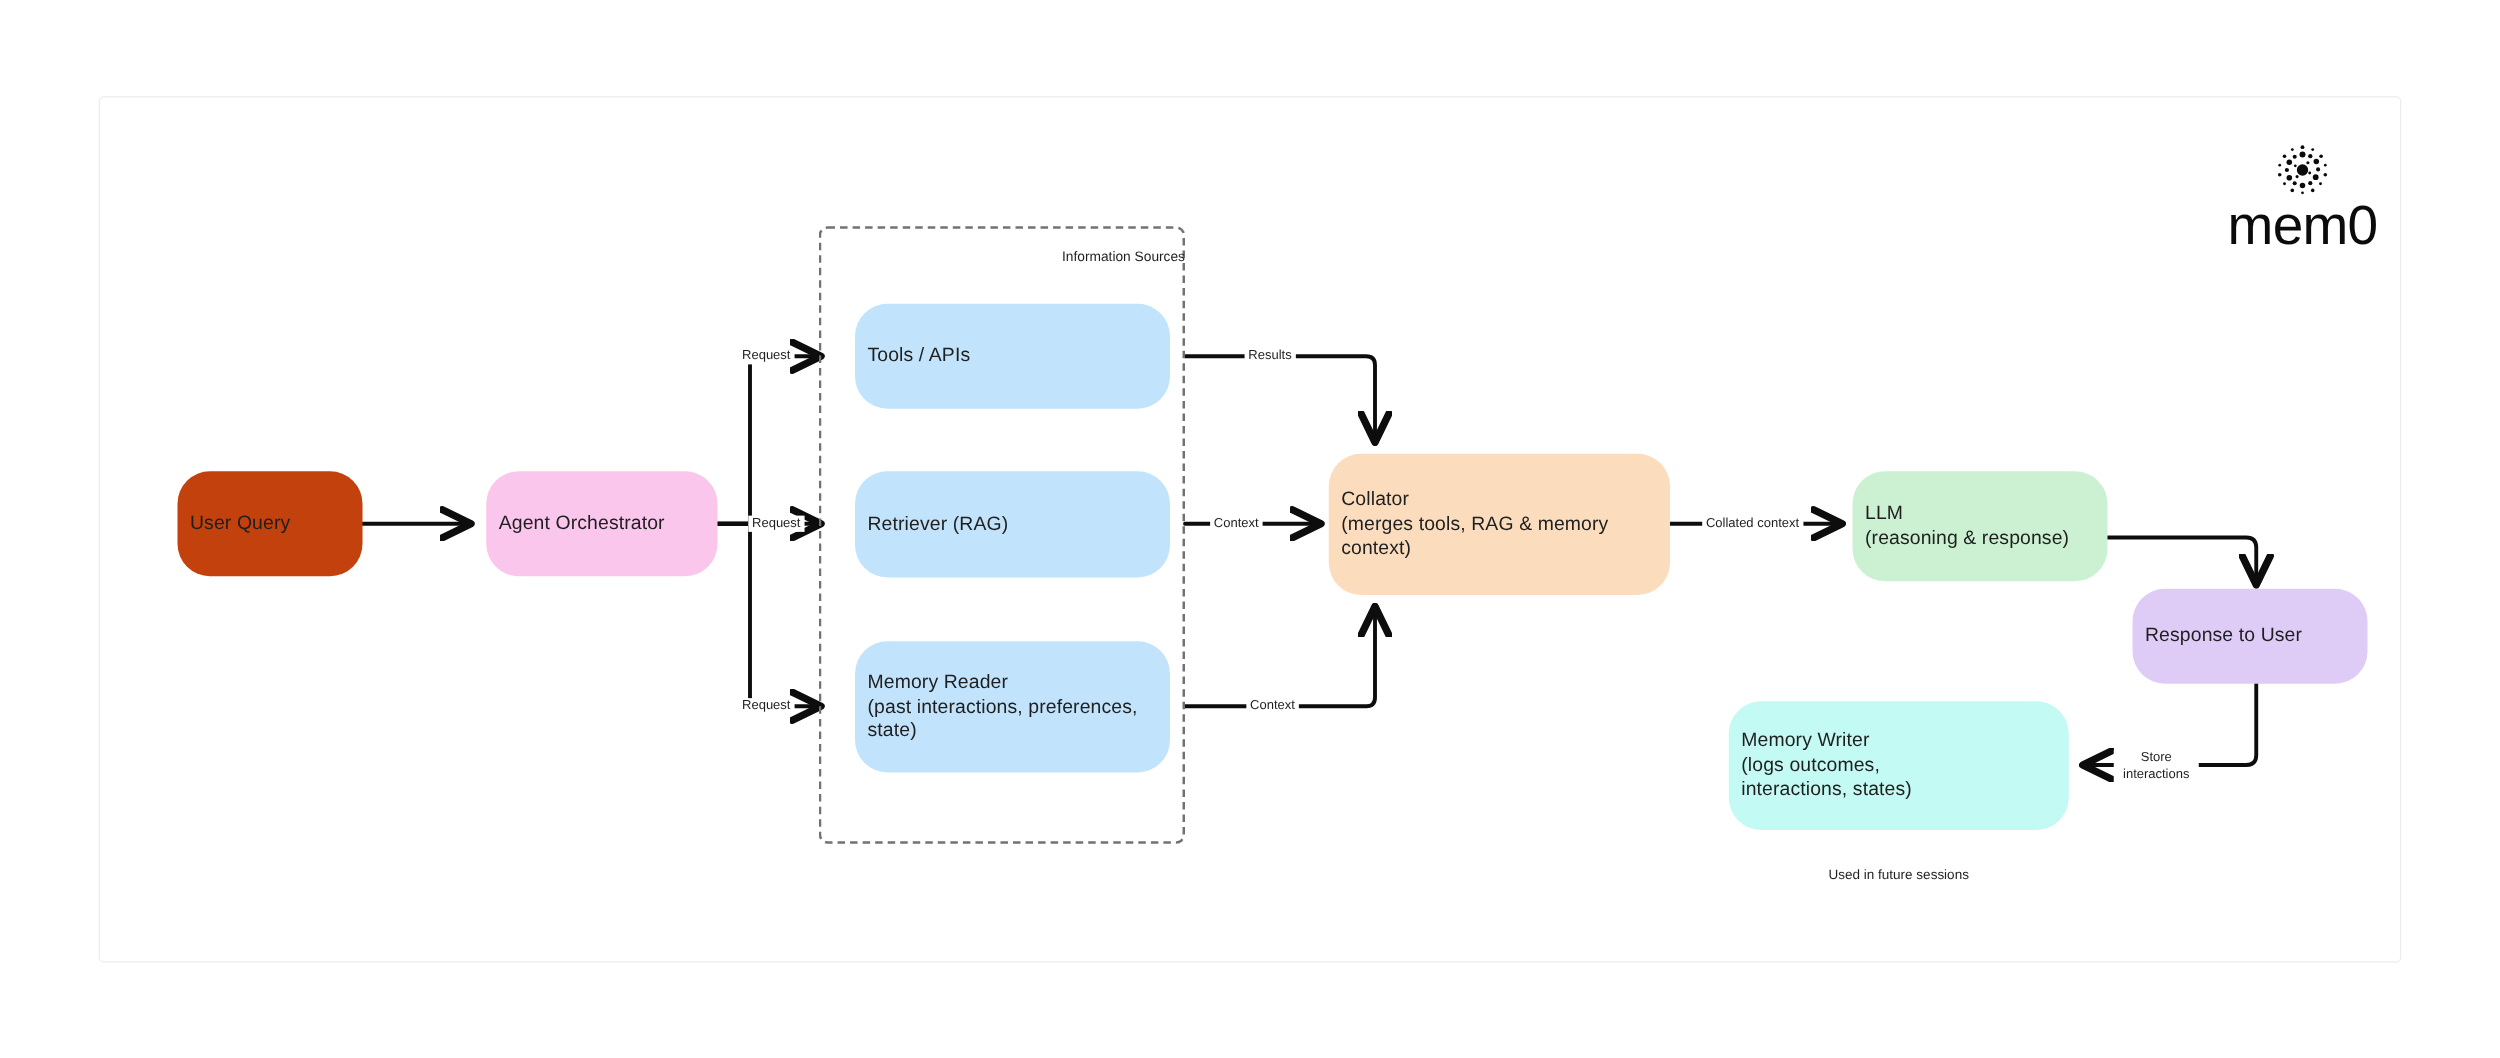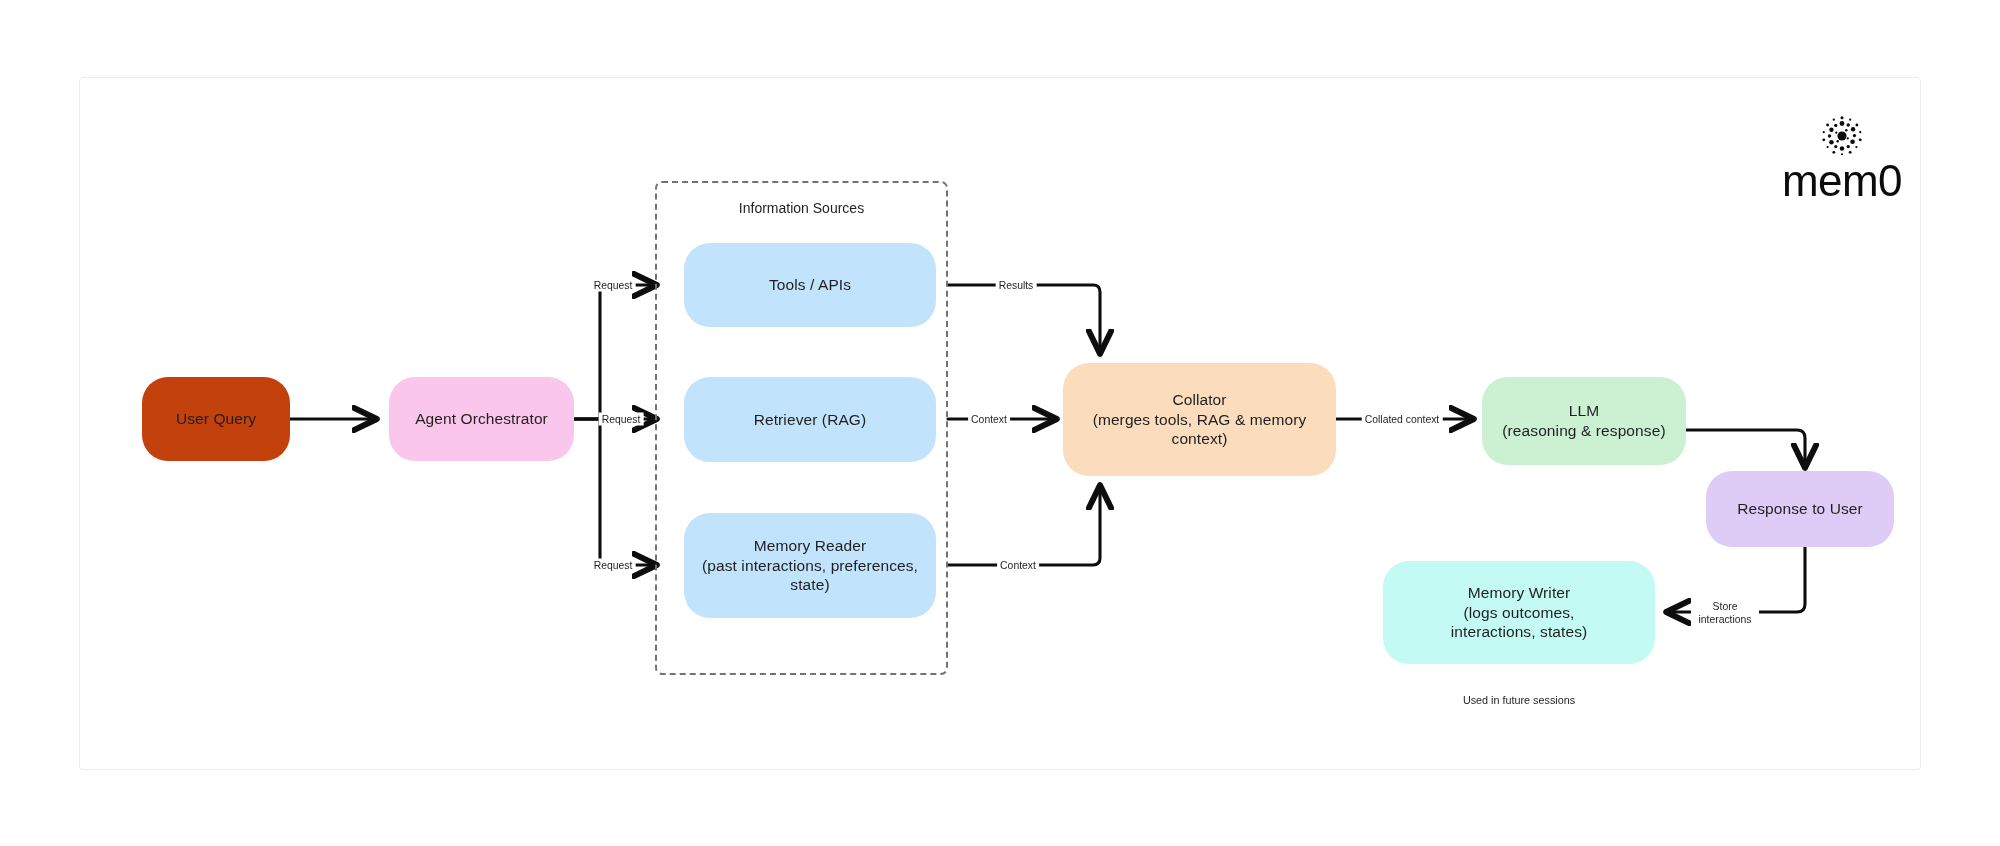--- a/index.html
+++ b/index.html
@@ -5,28 +5,28 @@
   html,body{margin:0;padding:0;background:#ffffff;}
   body{width:2000px;height:846px;font-family:"Liberation Sans",sans-serif;overflow:hidden;}
   #canvas{position:absolute;left:0;top:0;width:2000px;height:846px;background:#ffffff;}
 
   .frame{position:absolute;left:79px;top:77px;width:1842px;height:693px;
          border:1px solid #ececec;border-radius:4px;background:#ffffff;box-sizing:border-box;}
 
   svg.wires{position:absolute;left:0;top:0;width:2000px;height:846px;pointer-events:none;}
 
   .node{position:absolute;box-sizing:border-box;display:flex;align-items:center;justify-content:center;
-        text-align:center;color:#1f1f20;border-radius:26px;line-height:1.28;
+        color:#1f1f20;border-radius:26px;line-height:1.28;
         font-size:15.5px;letter-spacing:.1px;padding:6px 10px;}
   .node span{display:block;width:100%;}
 
   .group-box{position:absolute;left:655px;top:181px;width:293px;height:494px;
              border:2.2px dashed #6f7277;border-radius:7px;box-sizing:border-box;background:transparent;}
-  .group-title{position:absolute;left:655px;top:200px;width:293px;text-align:center;
-               font-size:14px;color:#1f1f20;}
+  .group-title{position:absolute;left:655px;top:200px;width:293px;text-align:right;
+               font-size:11px;color:#1f1f20;}
 
   .edge-label{position:absolute;transform:translate(-50%,-50%);font-size:10.4px;color:#1f1f20;
               text-align:center;line-height:1.25;white-space:pre;background:#ffffff;padding:0 3px;}
   .edge-label.two{white-space:normal;width:62px;}
 
   .note{position:absolute;transform:translate(-50%,-50%);font-size:10.8px;color:#1f1f20;text-align:center;}
 
   .brand{position:absolute;left:1772px;top:112px;width:140px;height:90px;}
   .brand-mark{position:absolute;left:50%;top:0;transform:translateX(-50%);width:48px;height:48px;}
   .brand-word{position:absolute;left:0;top:44px;width:140px;text-align:center;

